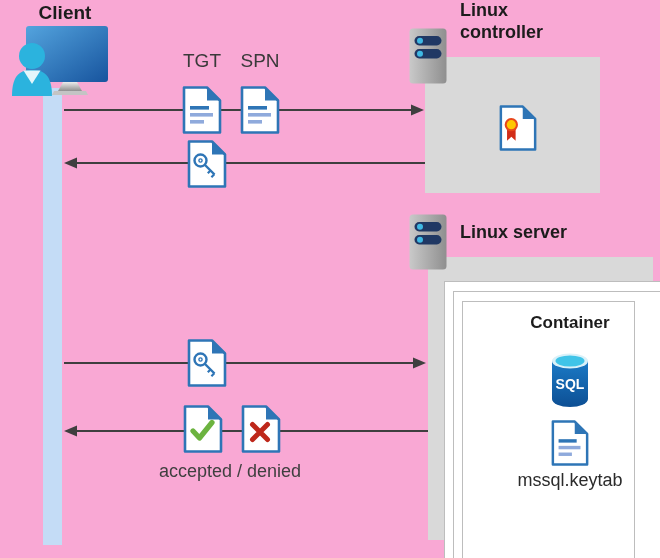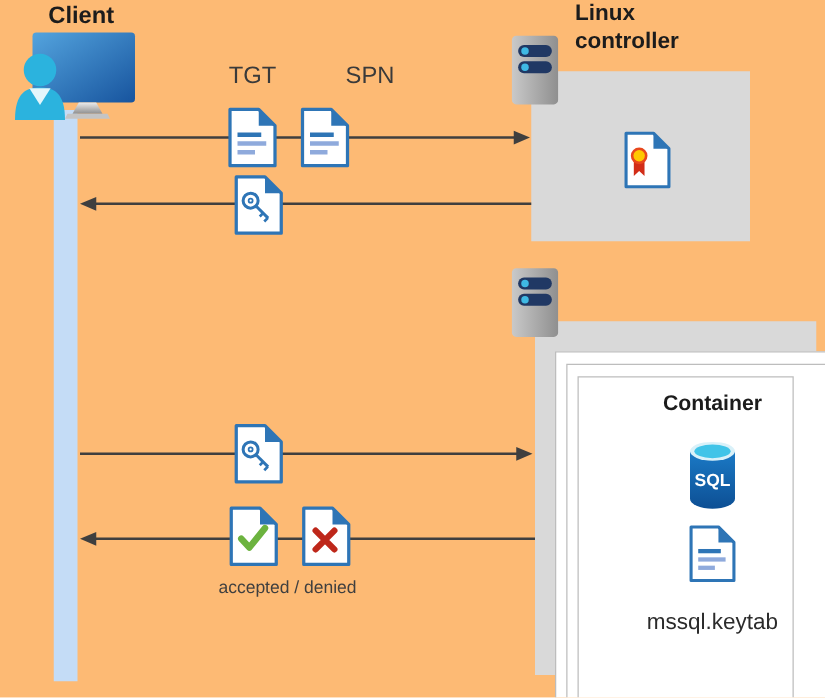--- a/index.html
+++ b/index.html
@@ -1,38 +1,38 @@
 <!DOCTYPE html>
 <html><head>
 <meta charset="utf-8">
 <style>
   html,body { margin:0; padding:0; background:#ffffff; }
   .canvas {
     position:relative; width:660px; height:558px; overflow:hidden;
-    font-family:"Liberation Sans", sans-serif; background:#fdba74;
+    font-family:"Liberation Sans", sans-serif; background:#f9a8d4;
   }
   .abs { position:absolute; }
   .hdr { font-weight:bold; color:#1c1c1c; font-size:18px; line-height:1.22; }
   .plain { color:#3a3a3a; font-size:19px; }
   .center { text-align:center; }
 
   .lifeline { left:43px; top:88px; width:19px; height:457px; background:#c4dcf6; z-index:0; }
 
   .gray-box { background:#d9d9d9; z-index:1; }
   .dc-box   { left:425px; top:57px;  width:175px; height:136px; }
   .lnx-box  { left:428px; top:257px; width:225px; height:283px; }
 
   .card { background:#ffffff; border:1px solid #bdbdbd; width:173px; height:280px; z-index:2;padding-left:43px; }
   .card-back   { left:444px; top:281px; }
   .card-middle { left:453px; top:291px; }
   .card-front  { left:462px; top:301px; display:flex; flex-direction:column; align-items:center; padding-top:11px; box-sizing:border-box; z-index:3;}
   .container-label { font-weight:bold; font-size:17px; color:#1c1c1c; }
   .sql-icon    { margin-top:19px; width:40px; height:56px; }
   .keytab-icon { margin-top:10px; width:40px; height:50px; }
-  .keytab-label{ margin-top:19px; font-size:18px; color:#2b2b2b; }
+  .keytab-label{ margin-top:2px; font-size:18px; color:#2b2b2b; }
 
   .client-label { left:15px; top:1px; width:100px; font-size:19px; }
   .client-icon  { left:8px;  top:24px; width:102px; height:72px; z-index:2; }
   .dc-label     { left:460px; top:0px; width:130px; }
   .lnx-label    { left:460px; top:222px; width:170px; }
 
   .server-icon { width:38px; height:56px; z-index:2; }
   .dc-server   { left:409px; top:28px; }
   .lnx-server  { left:409px; top:214px; }
 
@@ -42,22 +42,22 @@
 
   .doc { width:42px; height:50px; z-index:5; }
   .doc-tgt   { left:181px; top:85px; }
   .doc-spn   { left:239px; top:85px; }
   .doc-key-1 { left:186px; top:139px; }
   .doc-key-2 { left:186px; top:338px; }
   .doc-check { left:182px; top:404px; }
   .doc-cross { left:240px; top:404px; }
 
   .tgt-label { left:181px; top:50px; width:42px; z-index:5; }
-  .spn-label { left:239px; top:50px; width:42px; z-index:5;margin-left:36px; }
-  .result-label { left:140px; top:461px; width:180px; font-size:14px; color:#3f3f3f; z-index:5; }
+  .spn-label { left:239px; top:50px; width:42px; z-index:5; }
+  .result-label { left:140px; top:461px; width:180px; font-size:18px; color:#3f3f3f; z-index:5; }
 </style>
 </head>
 <body>
 
 <svg width="0" height="0" style="position:absolute" aria-hidden="true">
   <defs>
     <linearGradient id="srvGrad" x1="0" y1="0" x2="1" y2="0">
       <stop offset="0" stop-color="#c9c9c9"></stop>
         <stop offset="1" stop-color="#8f8f8f"></stop>
     </linearGradient>
@@ -138,20 +138,21 @@
     </svg>
   <div class="abs hdr dc-label">Linux controller</div>
   <svg class="abs cert-icon" viewBox="0 0 42 50">
       <use href="#doc-cert"></use>
     </svg>
 
   <div class="abs gray-box lnx-box"></div>
   <svg class="abs server-icon lnx-server" viewBox="0 0 38 56">
       <use href="#server-sym"></use>
     </svg>
+  <div class="abs hdr lnx-label">Linux server</div>
 
   <div class="abs card card-back"></div>
   <div class="abs card card-middle"></div>
   <div class="abs card card-front">
     <div class="container-label">Container</div>
     <svg class="sql-icon" viewBox="0 0 40 56">
       <path d="M2 9 L2 47 A18 8 0 0 0 38 47 L38 9 Z" fill="url(#sqlGrad)"></path>
       <ellipse cx="20" cy="9" rx="18" ry="7.5" fill="#d9f1f9"></ellipse>
       <ellipse cx="20" cy="9" rx="14.5" ry="5.5" fill="#40C4E8"></ellipse>
       <text x="20" y="37" text-anchor="middle" font-family="Liberation Sans, sans-serif" font-size="14" font-weight="bold" fill="#ffffff">SQL</text>

